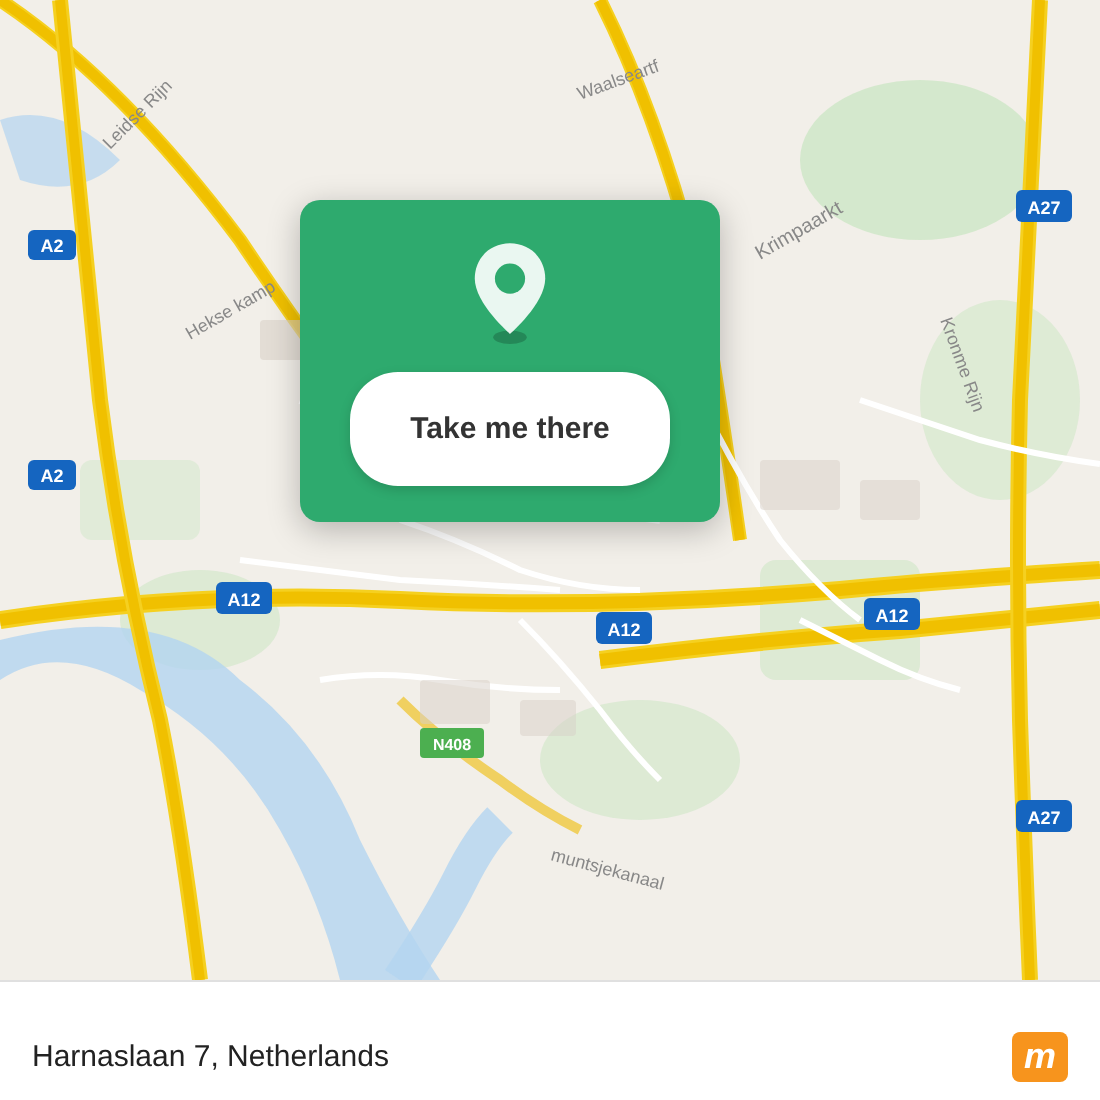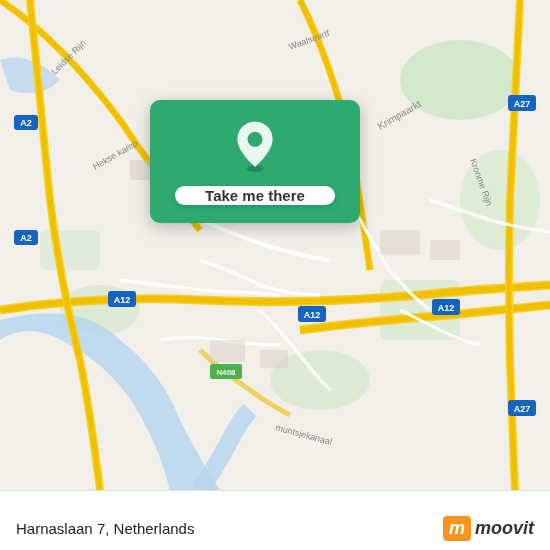--- a/index.html
+++ b/index.html
@@ -55,21 +55,21 @@
     .pin-icon {
       width: 52px;
       height: 52px;
       margin-bottom: 14px;
     }
 
     .take-me-btn {
       background: white;
       border: none;
       border-radius: 24px;
-      padding: 1px 30px;
+      padding: 20px 30px;
       font-size: 15px;
       font-weight: 600;
       color: #333;
       cursor: pointer;
       white-space: nowrap;
       box-shadow: 0 2px 6px rgba(0,0,0,0.15);
     }
 
     
     #bottom-bar {
@@ -225,15 +225,14 @@
     <button class="take-me-btn">Take me there</button>
   </div>
 
 </div>
 
 <div id="bottom-bar">
   <span class="address-text">Harnaslaan 7, Netherlands</span>
 
   <div class="moovit-logo">
     <span class="moovit-m">m</span>
-    <span class="moovit-text">moovit</span>
   </div>
 </div>
 
 </body></html>

